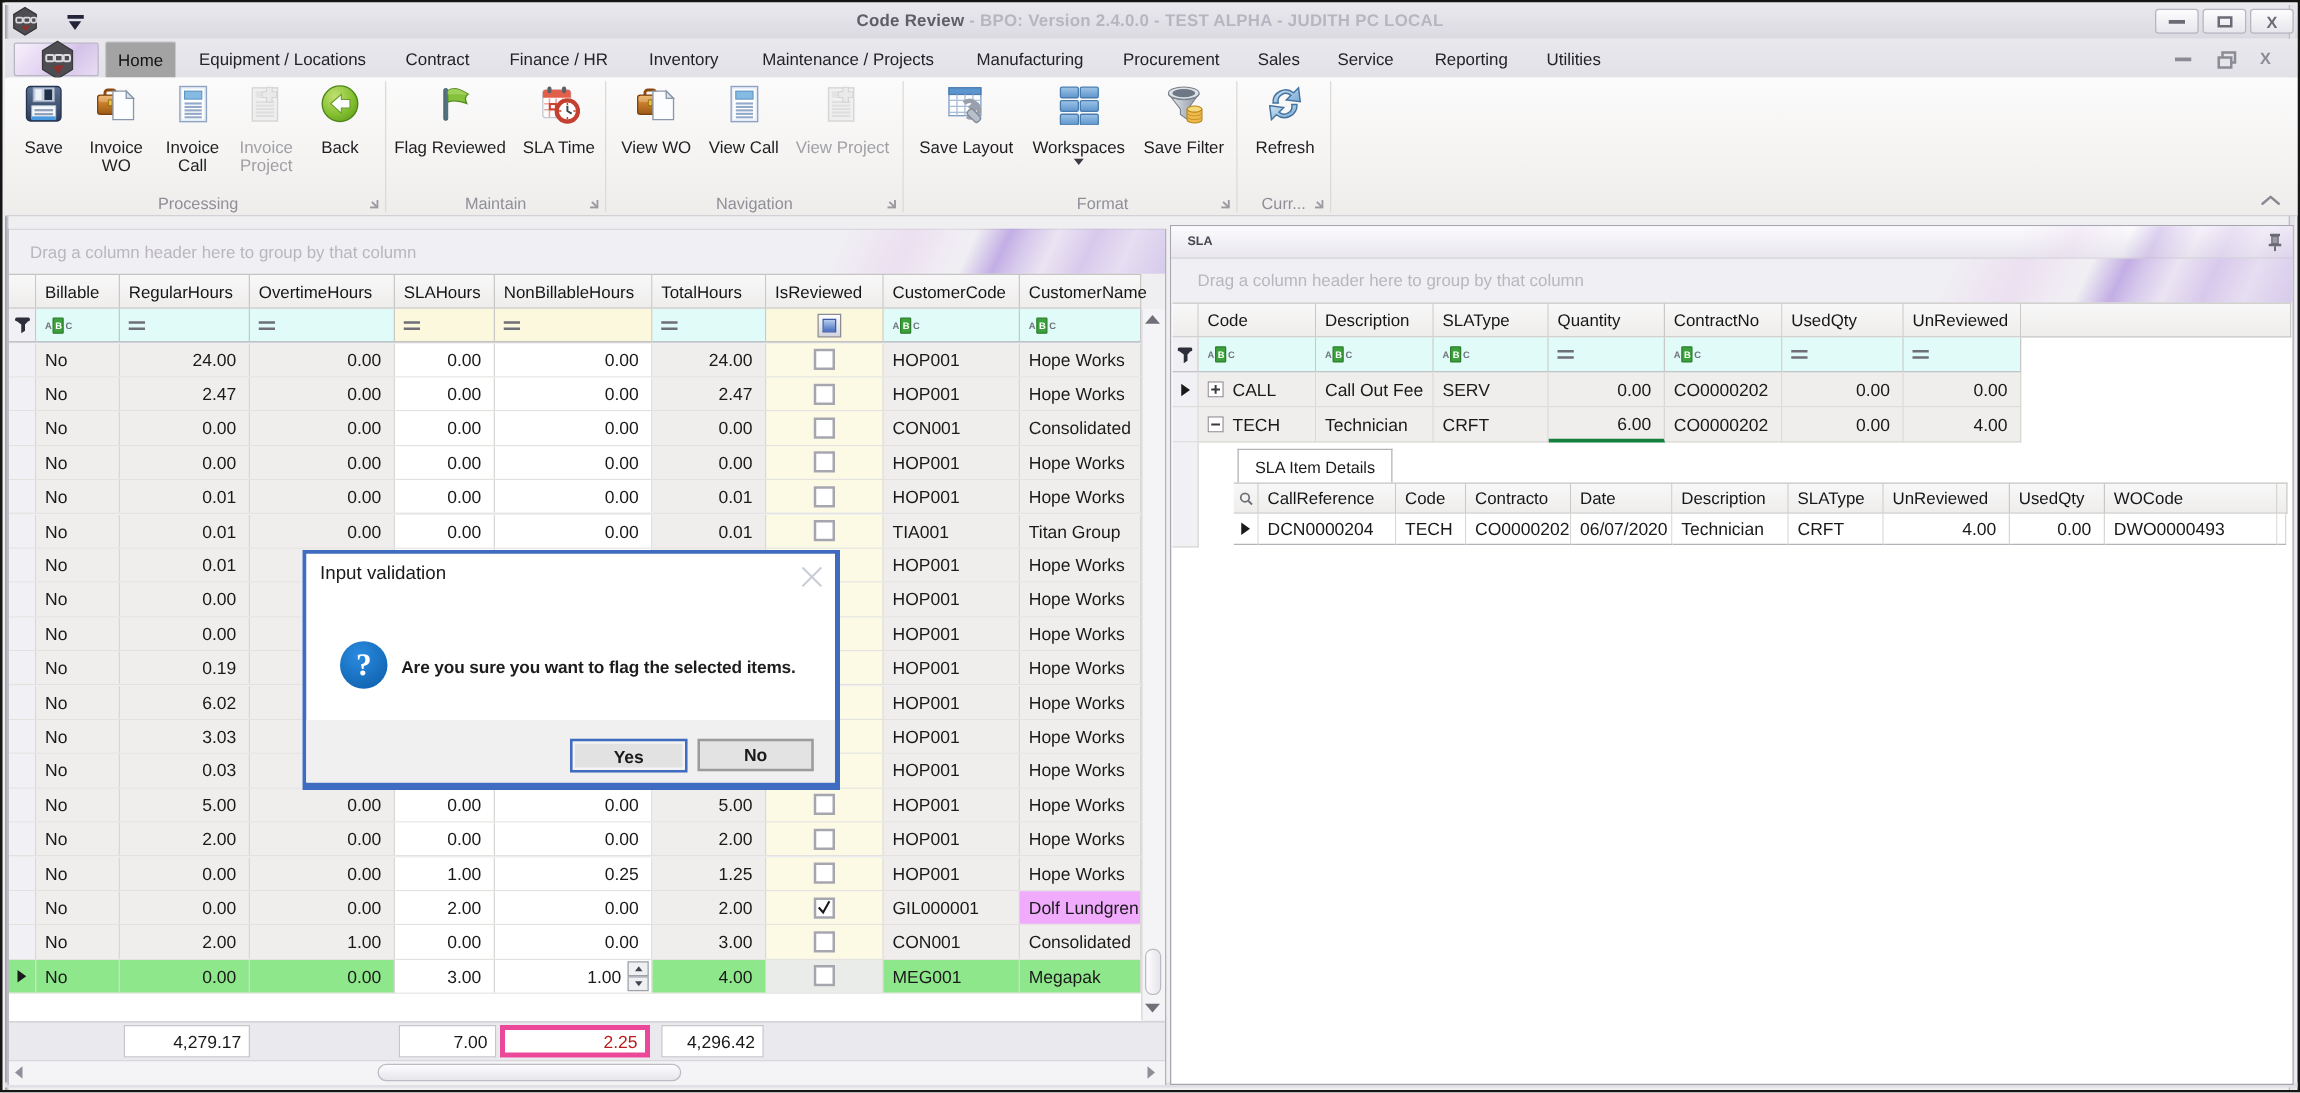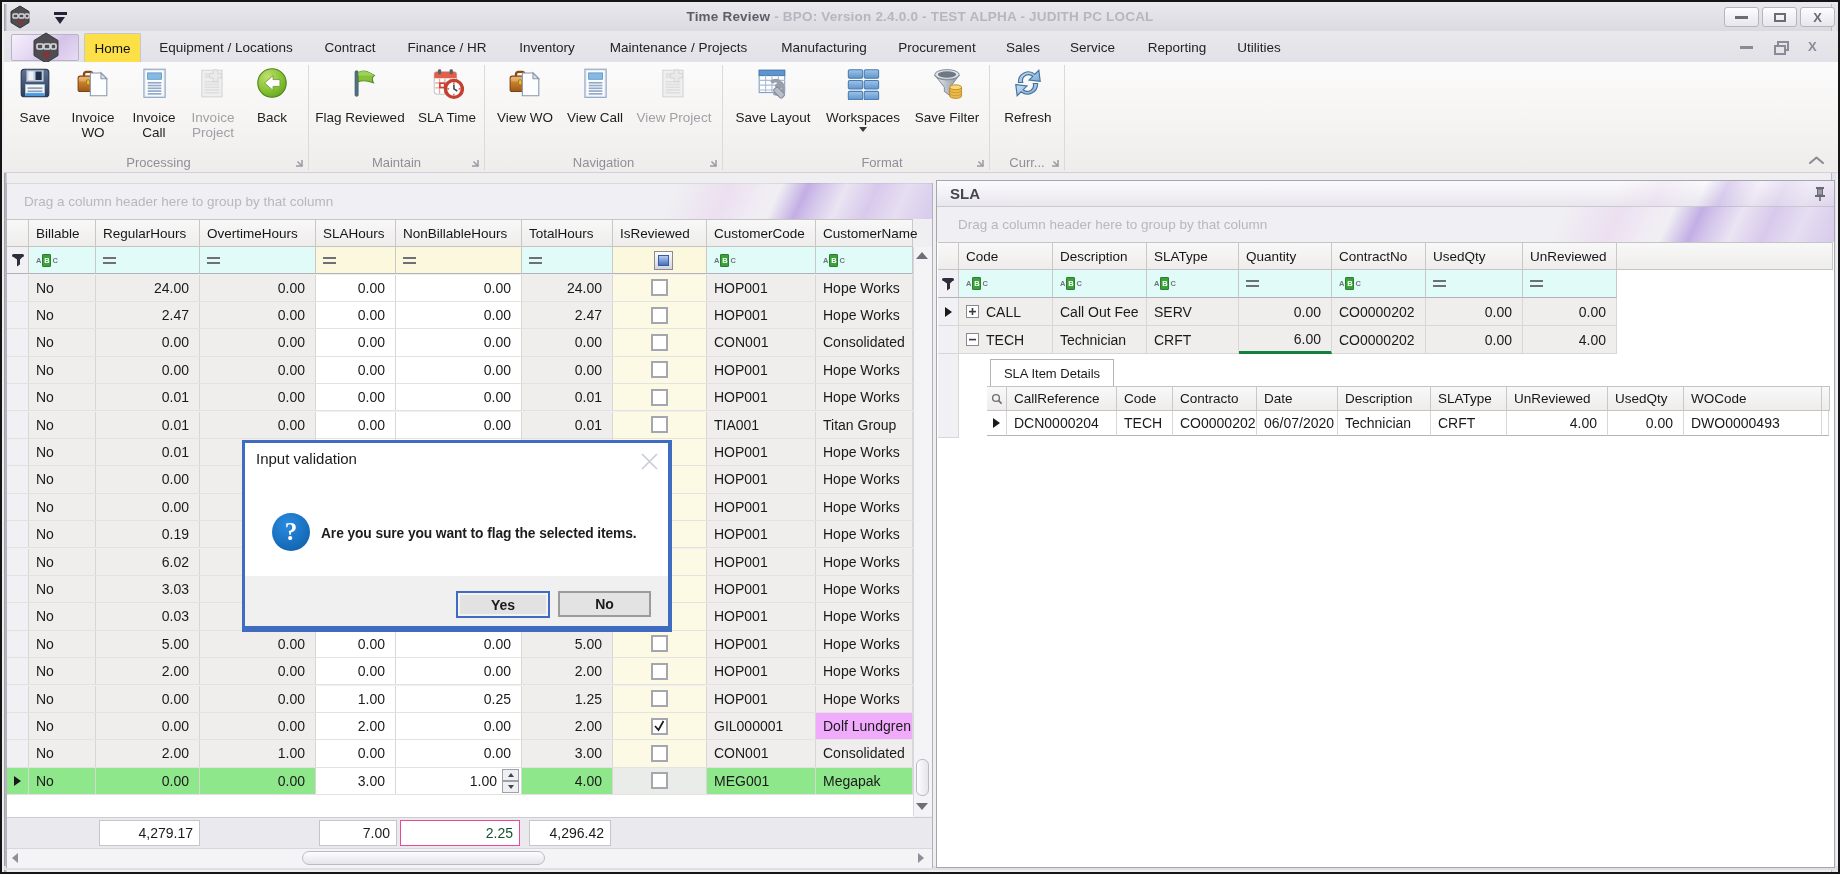--- a/index.html
+++ b/index.html
@@ -11,21 +11,21 @@
 #frameB{left:2px;bottom:2px;width:1834px;height:4px;background:#e0dfe5}
 
 #title{left:2px;top:0px;width:1834px;height:29px;background:linear-gradient(#eae9ee,#dbdae1);}
 #titletext{left:0;top:0;width:100%;height:29px;display:flex;align-items:center;justify-content:center;font-size:13.5px;font-weight:700;color:#5f5e68;letter-spacing:.2px}
 #titletext .lt{color:#b7b6c0;font-weight:700}
 .tbtn{top:5px;width:35px;height:20px;border:1px solid #b6b6c0;border-radius:3px;background:linear-gradient(#fdfdfe,#e6e6ec);color:#6b6b76;display:flex;align-items:center;justify-content:center}
 
 #tabrow{left:2px;top:29px;width:1834px;height:31px;background:linear-gradient(#e9e8ed,#e2e1e7)}
 #bpobtn{left:9px;top:32px;width:68px;height:27px;border:1px solid #b9b3c6;border-radius:2px;background:linear-gradient(135deg,#f6f0fb 0%,#e3d4f2 45%,#d4c2e8 60%,#e8dcf4 100%)}
 .tab{top:31px;height:29px;display:flex;align-items:center;justify-content:center;font-size:13.5px;color:#232327}
-#tabhome{background:#fde047;border:1px solid #c7c6cc;border-bottom:none;border-radius:2px 2px 0 0;color:#111}
+#tabhome{background:#a3a3a3;border:1px solid #c7c6cc;border-bottom:none;border-radius:2px 2px 0 0;color:#111}
 
 #ribbon{left:2px;top:60px;width:1834px;height:111px;background:linear-gradient(#fcfbfb 0%,#f5f4f3 55%,#eeedec 100%);border-bottom:1px solid #d2d1d5}
 .rsep{top:63px;width:1px;height:105px;background:#dcdad8}
 .ritem{top:64px;display:flex;flex-direction:column;align-items:center;font-size:13.5px;color:#1e1e20}
 .ritem svg{margin-bottom:3px}
 .rlab{text-align:center;line-height:15px;margin-top:4px}
 .dis{color:#a0a0a6}
 .glab{top:152px;height:16px;font-size:13px;color:#908f97;display:flex;align-items:center;justify-content:center}
 .glauncher{top:157px;width:8px;height:8px}
 
@@ -44,21 +44,21 @@
 .streak{pointer-events:none;background:
  linear-gradient(115deg,rgba(255,255,255,0) 30%,rgba(231,208,238,.5) 44%,rgba(240,226,245,.3) 52%,rgba(255,255,255,0) 57%,rgba(171,139,221,.65) 64%,rgba(186,160,228,.5) 68%,rgba(224,208,241,.35) 74%,rgba(196,170,230,.55) 82%,rgba(214,196,238,.4) 90%,rgba(190,165,228,.5) 100%)}
 .tri{width:0;height:0}
 </style></head><body>
 <div id="win">
 <div class="a" id="title"></div>
 <div class="a" id="frameL"></div>
     <div class="a" id="frameR"></div>
     <div class="a" id="frameB"></div>
 <div class="a" id="titletext">
-      <span>Time Review</span>
+      <span>Code Review</span>
       <span class="lt">&nbsp;- BPO: Version 2.4.0.0 - TEST ALPHA - JUDITH PC LOCAL</span>
     </div>
 <svg class="a" style="left:7px;top:3px" width="22" height="24">
       <polygon points="11,1 20,6.5 20,17.5 11,23 2,17.5 2,6.5" fill="#4d4d52" stroke="#333"></polygon>
       <rect x="4" y="9" width="5" height="4" rx="1" fill="none" stroke="#d8d8dc" stroke-width="1.4"></rect>
       <rect x="10" y="9" width="5" height="4" rx="1" fill="none" stroke="#d8d8dc" stroke-width="1.4"></rect>
       <rect x="16" y="9" width="4" height="4" rx="1" fill="none" stroke="#d8d8dc" stroke-width="1.4"></rect>
       <path d="M8 16 l4 4 3-5" fill="#8c3030"></path>
     </svg>
 <div class="a" style="left:52px;top:10px;width:13px;height:3px;background:#23233a"></div>
@@ -665,34 +665,34 @@
       <div class="cell " style="position:absolute;left:606px;width:94px;height:100%;background:#e9ece9">
         <div class="cb"></div>
       </div>
       <div class="cell txt" style="position:absolute;left:700px;width:109px;height:100%;background:#8fe78c">MEG001</div>
       <div class="cell txt" style="position:absolute;left:809px;width:97px;height:100%;background:#8fe78c">Megapak</div>
     </div>
     <div class="a" style="left:5px;top:793.1px;width:906px;height:22px;background:#fff"></div>
     <div class="a" style="left:5px;top:815px;width:925px;height:31px;background:#eae9ed;border-top:1px solid #cecdd1"></div>
     <div class="a" style="left:97px;top:818px;width:101px;height:26px;background:#fff;border:1px solid #c6c5ca;display:flex;align-items:center;justify-content:flex-end;padding-right:6px;font-size:14px;color:#1a1a1a">4,279.17</div>
     <div class="a" style="left:317px;top:818px;width:78px;height:26px;background:#fff;border:1px solid #c6c5ca;display:flex;align-items:center;justify-content:flex-end;padding-right:6px;font-size:14px;color:#1a1a1a">7.00</div>
-    <div class="a" style="left:398px;top:818px;width:120px;height:26px;background:#fff;border:1px solid #ec4899;display:flex;align-items:center;justify-content:flex-end;padding-right:6px;font-size:14px;color:#14532d">2.25</div>
+    <div class="a" style="left:398px;top:818px;width:120px;height:26px;background:#fff;border:4px solid #ec4899;display:flex;align-items:center;justify-content:flex-end;padding-right:6px;font-size:14px;color:#b91c1c">2.25</div>
     <div class="a" style="left:527px;top:818px;width:82px;height:26px;background:#fff;border:1px solid #c6c5ca;display:flex;align-items:center;justify-content:flex-end;padding-right:6px;font-size:14px;color:#1a1a1a">4,296.42</div>
     <div class="a" style="left:5px;top:846px;width:925px;height:20px;background:#f4f3f6;border-top:1px solid #d8d7db"></div>
     <div class="a tri" style="left:10px;top:851px;border-top:5px solid transparent;border-bottom:5px solid transparent;border-right:6px solid #8f8f99"></div>
     <div class="a tri" style="left:916px;top:851px;border-top:5px solid transparent;border-bottom:5px solid transparent;border-left:6px solid #8f8f99"></div>
     <div class="a" style="left:300px;top:849px;width:243px;height:14px;background:linear-gradient(#fdfdfe,#e6e5ea);border:1px solid #bcbbc3;border-radius:7px"></div>
     <div class="a" style="left:911px;top:245px;width:19px;height:569px;background:#f4f3f6;border-left:1px solid #d8d7db"></div>
     <div class="a tri" style="left:914px;top:250px;border-left:6px solid transparent;border-right:6px solid transparent;border-bottom:7px solid #6f6f78"></div>
     <div class="a tri" style="left:914px;top:801px;border-left:6px solid transparent;border-right:6px solid transparent;border-top:7px solid #6f6f78"></div>
     <div class="a" style="left:914px;top:757px;width:13px;height:37px;background:linear-gradient(90deg,#fdfdfe,#e6e5ea);border:1px solid #bcbbc3;border-radius:6px"></div>
     <div class="a" style="left:4px;top:181px;width:1px;height:685px;background:#b2b1b8"></div>
     <div class="a" style="left:930px;top:181px;width:1px;height:685px;background:#b2b1b8"></div>
     <div class="a" style="left:934px;top:178px;width:899px;height:688px;border:1px solid #a7a6ae;background:#fff"></div>
-    <div class="a" style="left:935px;top:179px;width:897px;height:26px;background:linear-gradient(#fbfafc,#e9e7ee);border-bottom:1px solid #c9c8ce;display:flex;align-items:center;padding-left:13px;font-size:15px;font-weight:700;color:#47464e">SLA</div>
+    <div class="a" style="left:935px;top:179px;width:897px;height:26px;background:linear-gradient(#fbfafc,#e9e7ee);border-bottom:1px solid #c9c8ce;display:flex;align-items:center;padding-left:13px;font-size:10px;font-weight:700;color:#47464e">SLA</div>
     <div class="a streak" style="left:1520px;top:179px;width:312px;height:26px;opacity:.55"></div>
     <svg class="a" style="left:1812px;top:184px" width="12" height="15">
       <rect x="2" y="1" width="8" height="2" fill="#6a6a74"></rect>
       <rect x="3.5" y="3" width="5" height="6" fill="#9a9aa4" stroke="#6a6a74"></rect>
       <rect x="1" y="9" width="10" height="2" fill="#6a6a74"></rect>
       <rect x="5.2" y="11" width="1.6" height="4" fill="#6a6a74"></rect>
     </svg>
     <div class="a gb" style="left:935px;top:205px;width:897px;height:35px;display:flex;align-items:center;padding-left:21px">Drag a column header here to group by that column</div>
     <div class="a streak" style="left:1440px;top:205px;width:392px;height:35px"></div>
     <div class="a hcell" style="left:936px;top:240px;width:21px;height:28px"></div>

